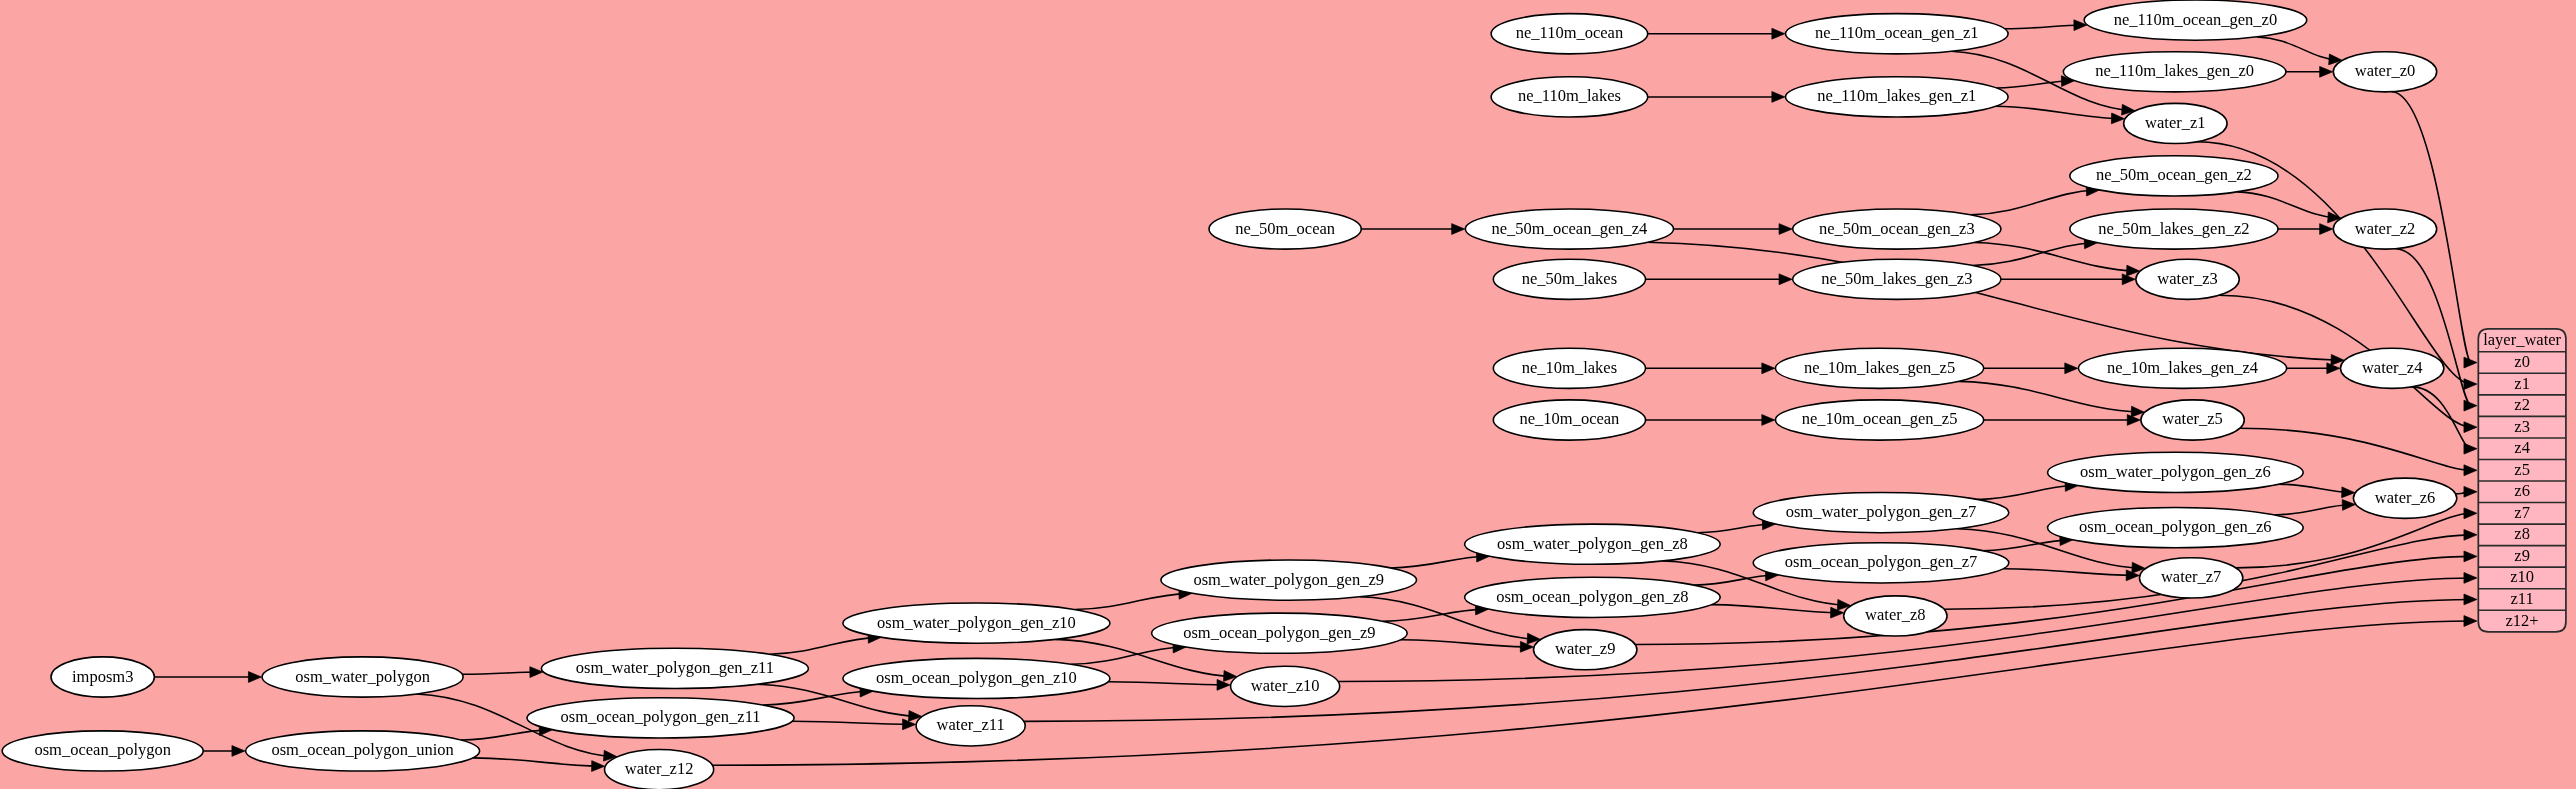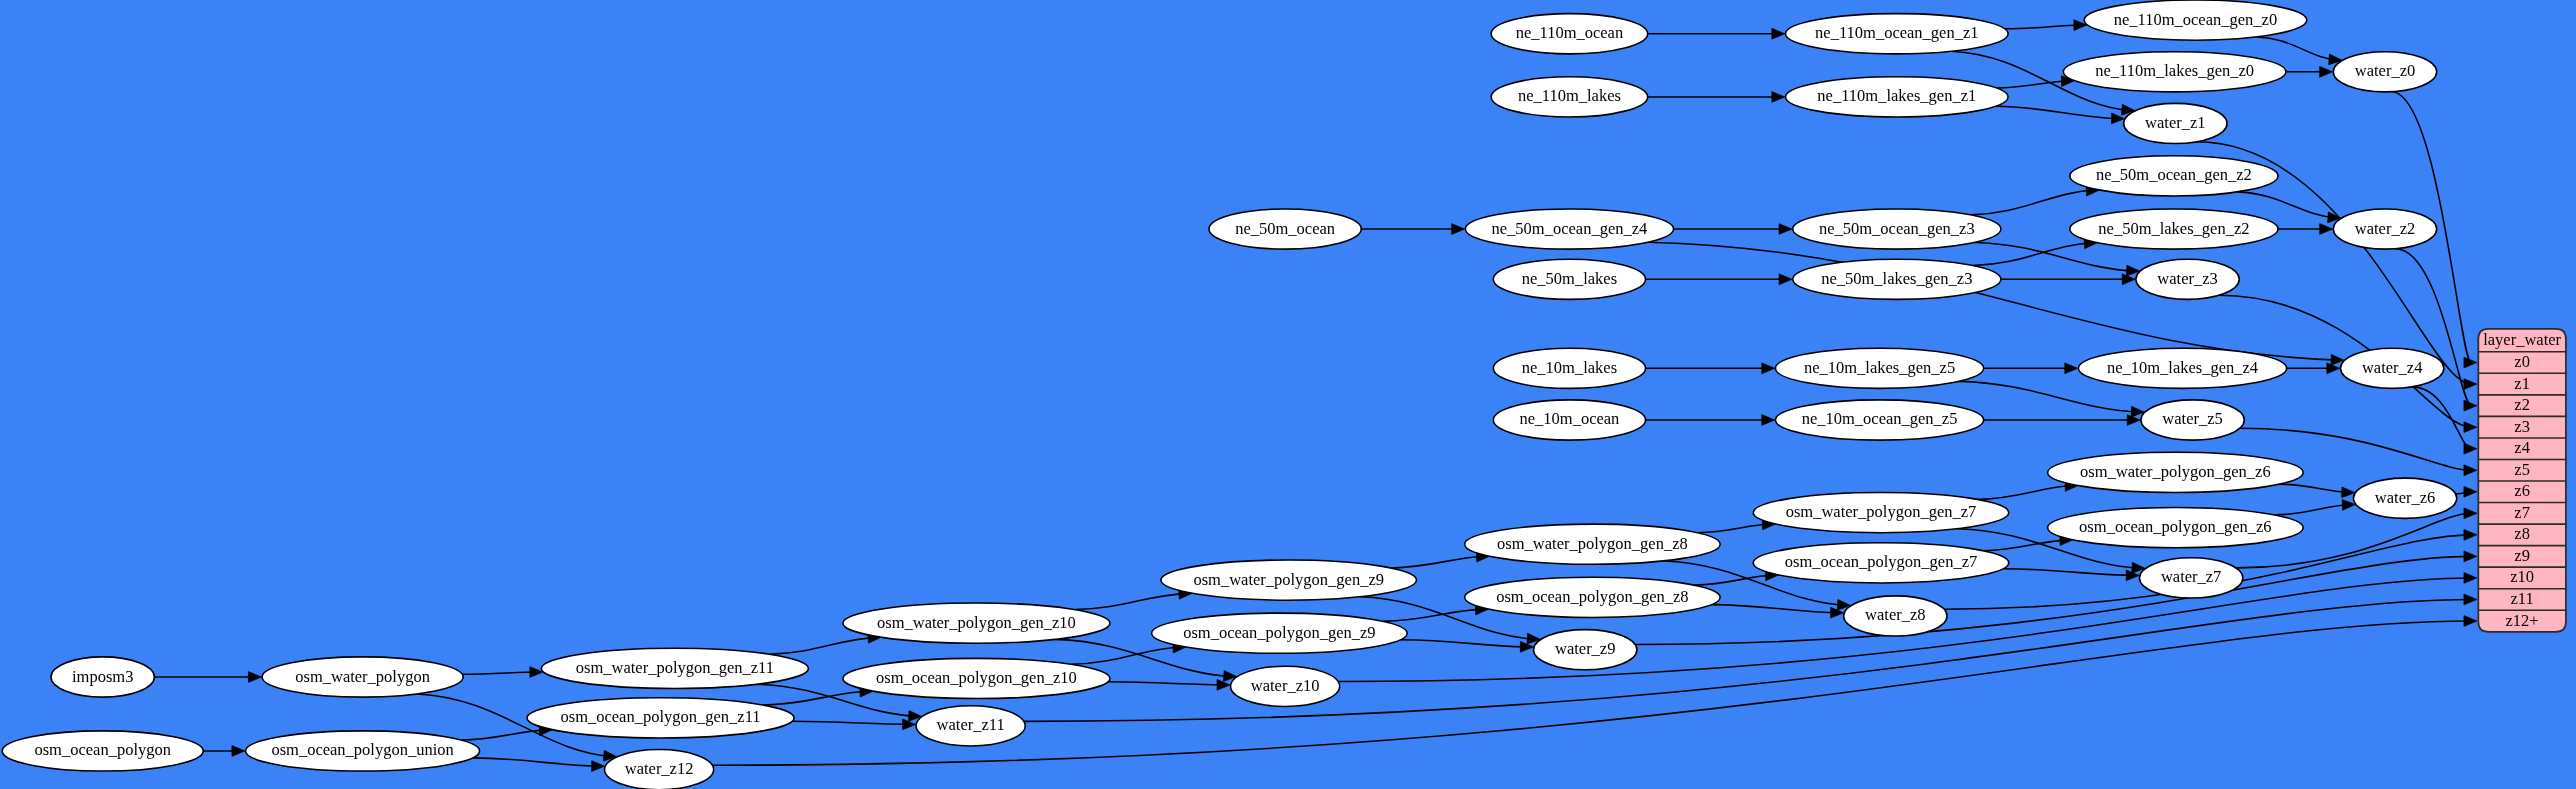--- a/index.html
+++ b/index.html
@@ -1,16 +1,16 @@
 <!DOCTYPE html>
 <html style="font-size:11.5px"><head>
 <meta charset="utf-8">
 <style>
   html,body{margin:0;padding:0;background:#ffffff;}
-  #stage{position:relative;width:2576px;height:789px;background:#3b82f6;overflow:hidden;}
+  #stage{position:relative;width:2576px;height:789px;background:#fca5a5;overflow:hidden;}
   svg#graph{position:absolute;left:0;top:0;width:2576px;height:789px;}
   .node-ellipse{fill:#ffffff;stroke:#000000;stroke-width:2.2;}
   .node-label{font-family:"Liberation Serif","DejaVu Serif",serif;font-size:23px;fill:#000000;text-anchor:middle;dominant-baseline:middle;}
   .edge{fill:none;stroke:#000000;stroke-width:2.2;}
   .arrow{fill:#000000;stroke:#000000;stroke-width:1;}
   .tbl-label{font-family:"Liberation Serif","DejaVu Serif",serif;font-size:23px;fill:#000000;text-anchor:middle;dominant-baseline:middle;}
   .tbl-head{font-family:"Liberation Serif","DejaVu Serif",serif;font-size:23px;fill:#000000;text-anchor:middle;dominant-baseline:middle;}
 </style>
 </head>
 <body>

